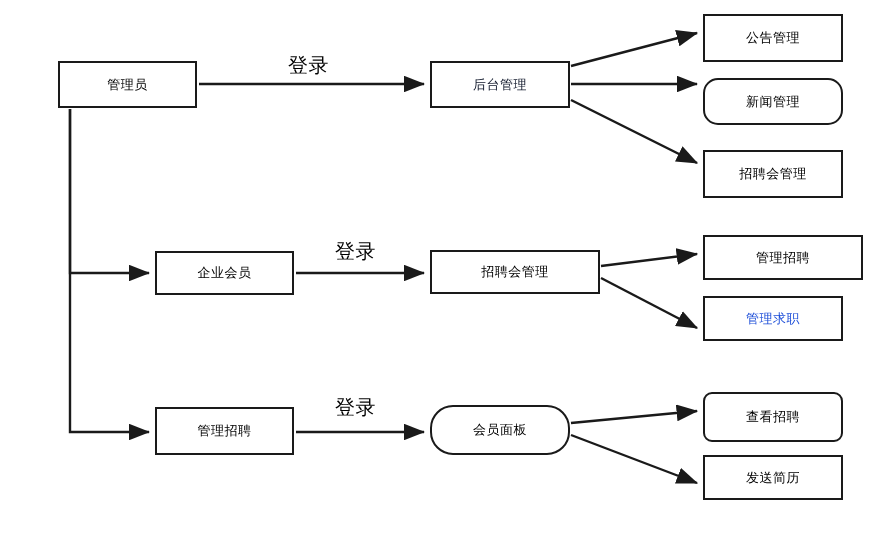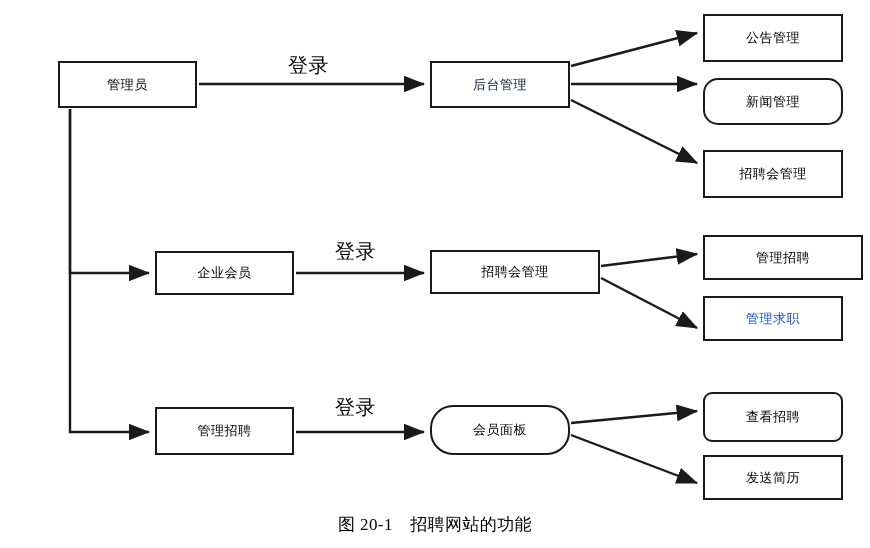--- a/index.html
+++ b/index.html
@@ -127,15 +127,14 @@
       <div class="node" style="left: 703px; top: 455px; width: 140px; height: 45px; border-color: rgb(26, 26, 26); color: rgb(0, 0, 0);">
         <span>发送简历</span>
       </div>
     </div>
   <div id="label-layer">
       <div class="edge-label" style="left: 285px; top: 52px;">登录</div>
       <div class="edge-label" style="left: 332px; top: 238px;">登录</div>
       <div class="edge-label" style="left: 332px; top: 394px;">登录</div>
     </div>
 
-  <div class="caption" style="top: 513px;">图 20-1　招聘网站的功能</div>
 
 </div>
 
 </body></html>

